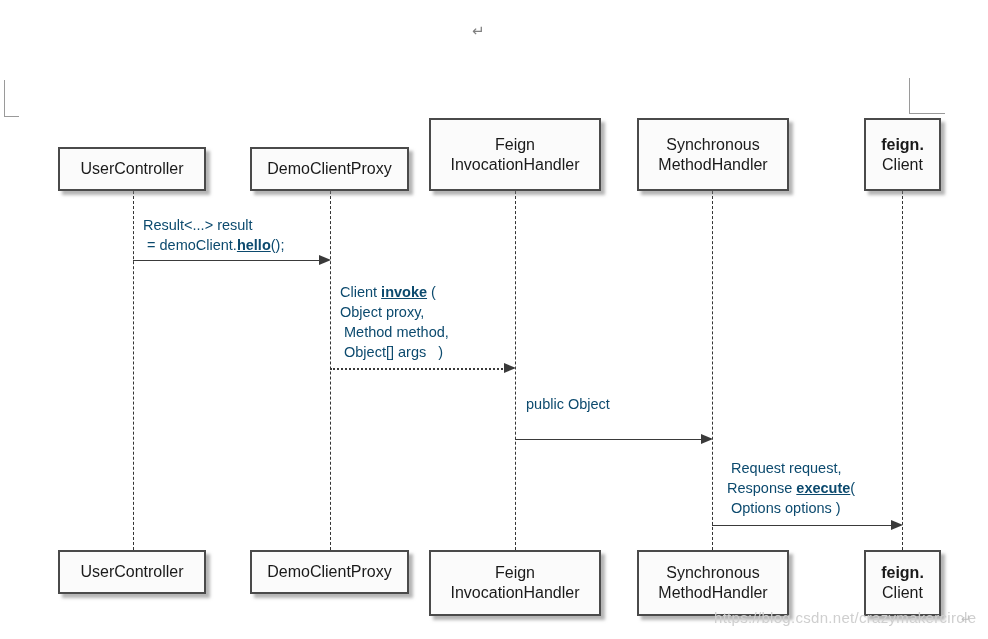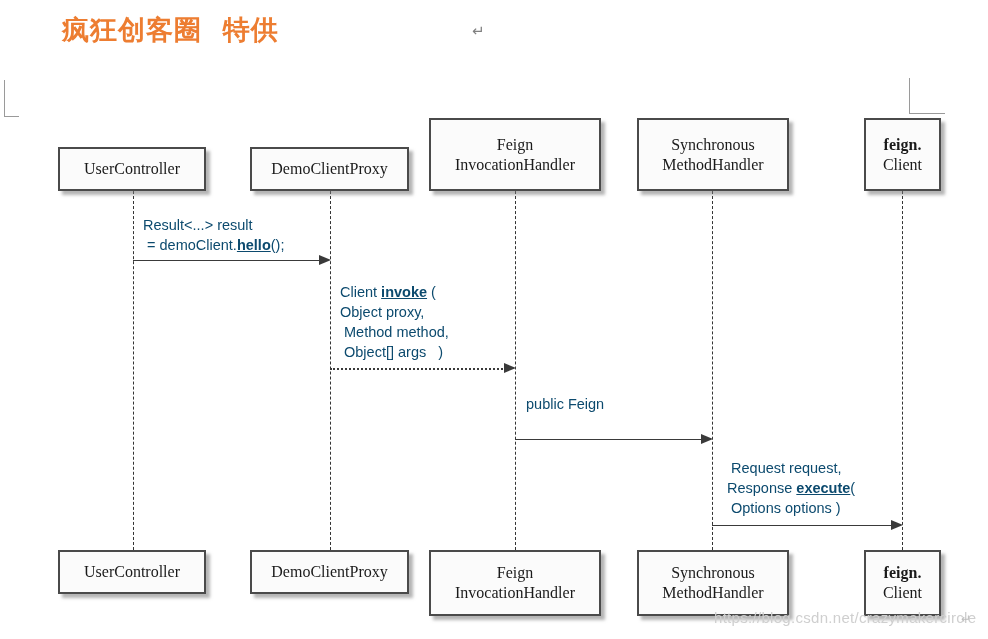--- a/index.html
+++ b/index.html
@@ -78,21 +78,20 @@
     box-shadow: 4px 4px 3px rgba(120,120,120,0.55);
     display: flex;
     flex-direction: column;
     align-items: center;
     justify-content: center;
     color: #1a1a1a;
     font-size: 16px;
     line-height: 20px;
     text-align: left;
     white-space: nowrap;
-    font-family: Liberation Serif, serif;
   }
   .lifebox .ln { display: block; }
   .lifebox .ln.b { font-weight: bold; }
 
   
   .lifeline {
     position: absolute;
     width: 0;
     border-left: 1px dashed #333333;
   }
@@ -137,21 +136,20 @@
     top: 612px;
     font-size: 12px;
     color: #bdbdbd;
   }
 </style>
 </head>
 <body>
 
 <div id="canvas">
 
-  <div class="doc-title">疯狂创客圈  特供</div>
 
   <div class="pilcrow">↵</div>
 
   <div class="corner-mark corner-left"></div>
   <div class="corner-mark corner-right"></div>
 
   <div id="lifelines-layer">
       <div class="lifeline" style="left: 133px; top: 191px; height: 359px;"></div>
       <div class="lifeline" style="left: 330px; top: 191px; height: 359px;"></div>
       <div class="lifeline" style="left: 515px; top: 191px; height: 359px;"></div>
@@ -160,21 +158,21 @@
     </div>
   <div id="messages-layer">
       <div class="msg-line" style="left: 133px; top: 260px; width: 189px;"></div>
       <div class="arrow-head" style="left: 319px; top: 255px; border-top: 5px solid transparent; border-bottom: 5px solid transparent; border-left: 12px solid rgb(58, 58, 58);"></div>
       <div class="msg-label" style="left: 143px; top: 215px;"><div><span>Result&lt;...&gt; result</span></div><div><span> = demoClient.</span><span class="b">hello</span><span>();</span></div></div>
       <div class="msg-line dotted" style="left: 330px; top: 368px; width: 177px;"></div>
       <div class="arrow-head" style="left: 504px; top: 363px; border-top: 5px solid transparent; border-bottom: 5px solid transparent; border-left: 12px solid rgb(58, 58, 58);"></div>
       <div class="msg-label" style="left: 340px; top: 282px;"><div><span>Client </span><span class="b">invoke</span><span> (</span></div><div><span>Object proxy,</span></div><div><span> Method method,</span></div><div><span> Object[] args   )</span></div></div>
       <div class="msg-line" style="left: 515px; top: 439px; width: 189px;"></div>
       <div class="arrow-head" style="left: 701px; top: 434px; border-top: 5px solid transparent; border-bottom: 5px solid transparent; border-left: 12px solid rgb(58, 58, 58);"></div>
-      <div class="msg-label" style="left: 526px; top: 394px;"><div><span>public Feign</span></div></div>
+      <div class="msg-label" style="left: 526px; top: 394px;"><div><span>public Object</span></div></div>
       <div class="msg-line" style="left: 712px; top: 525px; width: 182px;"></div>
       <div class="arrow-head" style="left: 891px; top: 520px; border-top: 5px solid transparent; border-bottom: 5px solid transparent; border-left: 12px solid rgb(58, 58, 58);"></div>
       <div class="msg-label" style="left: 727px; top: 458px;"><div><span> Request request,</span></div><div><span>Response </span><span class="b">execute</span><span>(</span></div><div><span> Options options )</span></div></div>
     </div>
   <div id="boxes-layer">
       <div class="lifebox" style="left: 58px; top: 147px; width: 148px; height: 44px;">
         <span class="ln">UserController</span>
       </div>
       <div class="lifebox" style="left: 58px; top: 550px; width: 148px; height: 44px;">
         <span class="ln">UserController</span>

